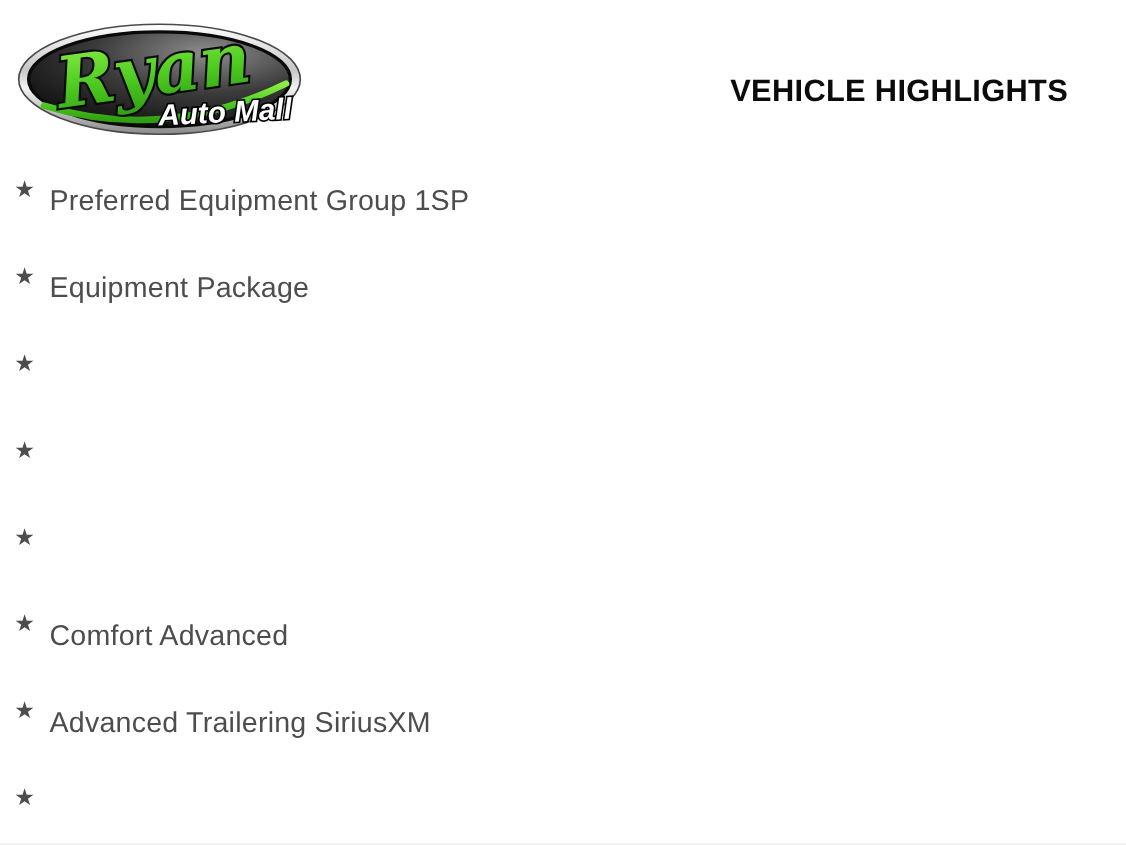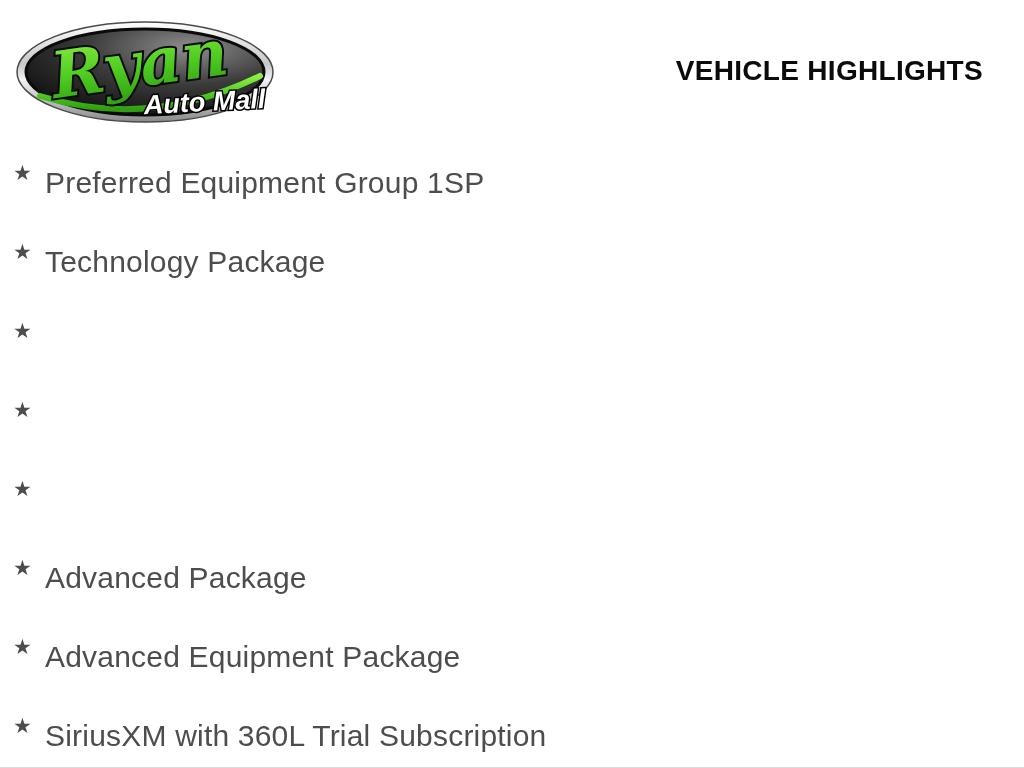--- a/index.html
+++ b/index.html
@@ -19,21 +19,21 @@
     position: absolute;
     left: 10px;
     top: 6px;
     width: 270px;
     height: 118px;
   }
   .page-title {
     position: absolute;
     top: 51px;
     right: 37px;
-    margin: 4px;
+    margin: 16px;
     font-size: 28px;
     font-weight: 700;
     letter-spacing: 0.3px;
     color: var(--title-color, #0b0b0b);
     white-space: nowrap;
   }
   .highlights-list {
     position: absolute;
     left: 13px;
     top: 133px;
@@ -48,21 +48,21 @@
     align-items: center;
   }
   .star {
     flex: 0 0 32px;
     width: 32px;
     font-size: 21px;
     line-height: 1;
     color: var(--list-text, #4a4a4a);
   }
   .label {
-    font-size: 30px;
+    font-size: 26px;
     color: var(--list-text, #4d4d4d);
     letter-spacing: 0.2px;
     margin-top: 20px;
   }
   .bottom-divider {
     position: absolute;
     left: 0;
     right: 0;
     bottom: 0;
     height: 1px;
@@ -106,45 +106,44 @@
   <h1 class="page-title">VEHICLE HIGHLIGHTS</h1>
 
   <ul class="highlights-list" id="highlights-list">
     <li class="highlight-item">
       <span class="star">★</span>
       <span class="label">Preferred Equipment Group 1SP</span>
     </li>
 
     <li class="highlight-item">
       <span class="star">★</span>
-      <span class="label">Technology Package</span>
+      <span class="label">Equipment Package</span>
     </li>
 
     <li class="highlight-item">
       <span class="star">★</span>
     </li>
 
     <li class="highlight-item">
       <span class="star">★</span>
     </li>
 
     <li class="highlight-item">
       <span class="star">★</span>
     </li>
 
     <li class="highlight-item">
       <span class="star">★</span>
-      <span class="label">Advanced Package</span>
+      <span class="label">Comfort Advanced</span>
     </li>
 
     <li class="highlight-item">
       <span class="star">★</span>
-      <span class="label">Advanced Equipment Package</span>
+      <span class="label">Advanced Trailering SiriusXM</span>
     </li>
 
     <li class="highlight-item">
       <span class="star">★</span>
-      <span class="label">SiriusXM with 360L Trial Subscription</span>
     </li>
   </ul>
 
   <div class="bottom-divider"></div>
 </div>
 
 </body></html>

